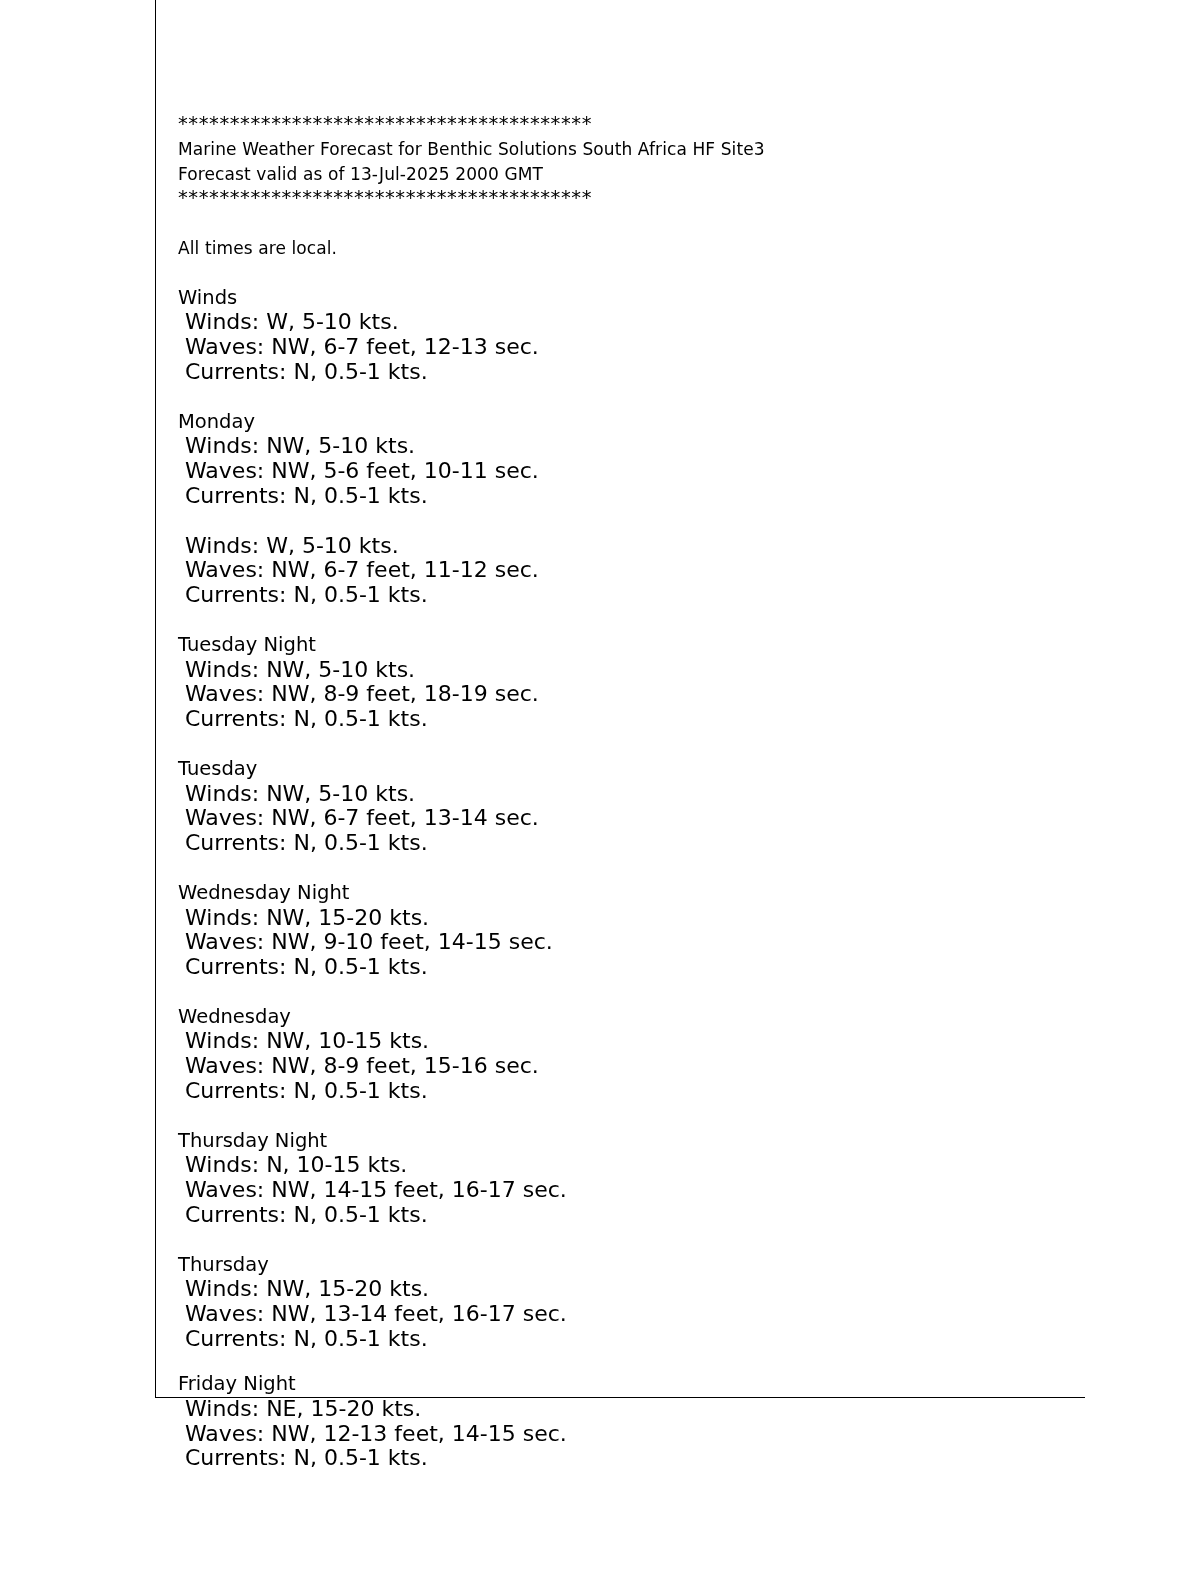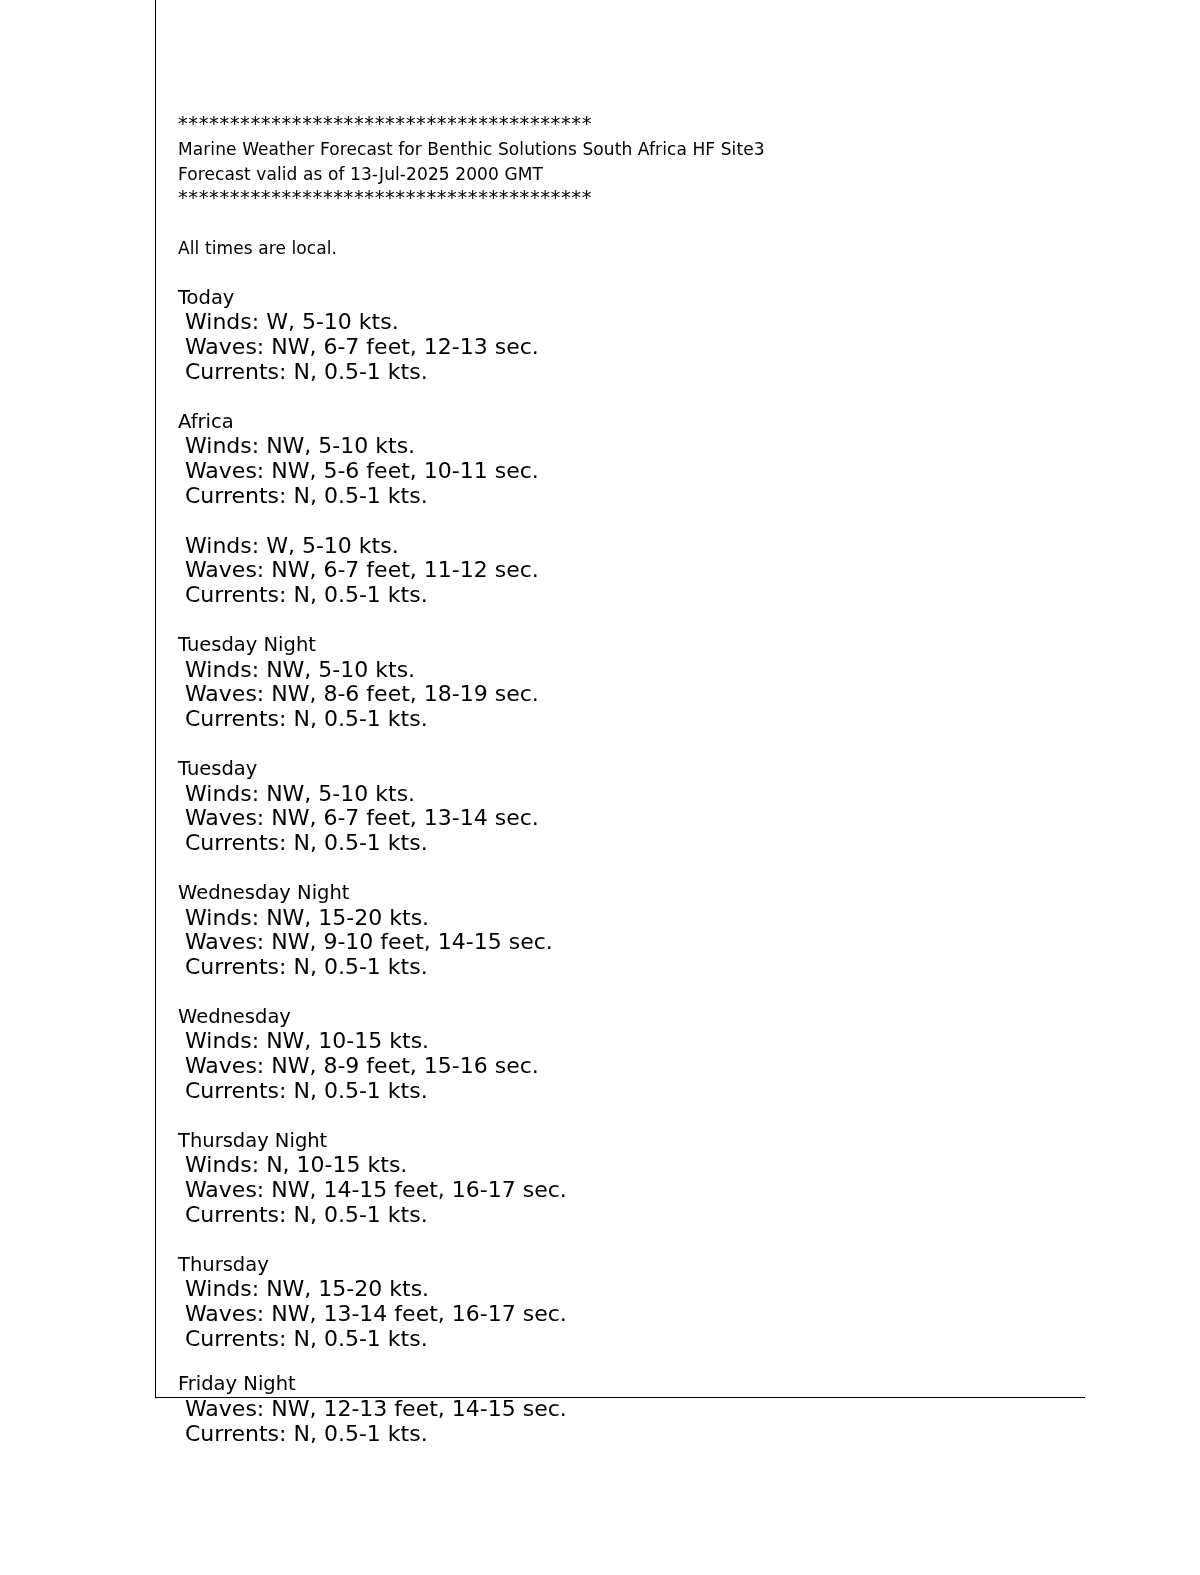--- a/index.html
+++ b/index.html
@@ -88,43 +88,43 @@
     <div class="line">Forecast valid as of 13-Jul-2025 2000 GMT</div>
     <div class="stars">****************************************</div>
 
     <div class="gap"></div>
 
     <div class="line">All times are local.</div>
 
     <div class="gap"></div>
 
     <div class="block">
-      <div class="period-name">Today</div>
+      <div class="period-name">Winds</div>
       <div class="detail"> Winds: W, 5-10 kts.</div>
       <div class="detail"> Waves: NW, 6-7 feet, 12-13 sec.</div>
       <div class="detail"> Currents: N, 0.5-1 kts.</div>
     </div>
 
     <div class="block">
-      <div class="period-name">Africa</div>
+      <div class="period-name">Monday</div>
       <div class="detail"> Winds: NW, 5-10 kts.</div>
       <div class="detail"> Waves: NW, 5-6 feet, 10-11 sec.</div>
       <div class="detail"> Currents: N, 0.5-1 kts.</div>
     </div>
 
     <div class="block">
       <div class="detail"> Winds: W, 5-10 kts.</div>
       <div class="detail"> Waves: NW, 6-7 feet, 11-12 sec.</div>
       <div class="detail"> Currents: N, 0.5-1 kts.</div>
     </div>
 
     <div class="block">
       <div class="period-name">Tuesday Night</div>
       <div class="detail"> Winds: NW, 5-10 kts.</div>
-      <div class="detail"> Waves: NW, 8-6 feet, 18-19 sec.</div>
+      <div class="detail"> Waves: NW, 8-9 feet, 18-19 sec.</div>
       <div class="detail"> Currents: N, 0.5-1 kts.</div>
     </div>
 
     <div class="block">
       <div class="period-name">Tuesday</div>
       <div class="detail"> Winds: NW, 5-10 kts.</div>
       <div class="detail"> Waves: NW, 6-7 feet, 13-14 sec.</div>
       <div class="detail"> Currents: N, 0.5-1 kts.</div>
     </div>
 
@@ -153,17 +153,18 @@
       <div class="period-name">Thursday</div>
       <div class="detail"> Winds: NW, 15-20 kts.</div>
       <div class="detail"> Waves: NW, 13-14 feet, 16-17 sec.</div>
       <div class="detail"> Currents: N, 0.5-1 kts.</div>
     </div>
 
   </div>
 
   <div class="below">
     <div class="period-name">Friday Night</div>
+    <div class="detail"> Winds: NE, 15-20 kts.</div>
     <div class="detail"> Waves: NW, 12-13 feet, 14-15 sec.</div>
     <div class="detail"> Currents: N, 0.5-1 kts.</div>
   </div>
 
 </div>
 
 </body></html>

